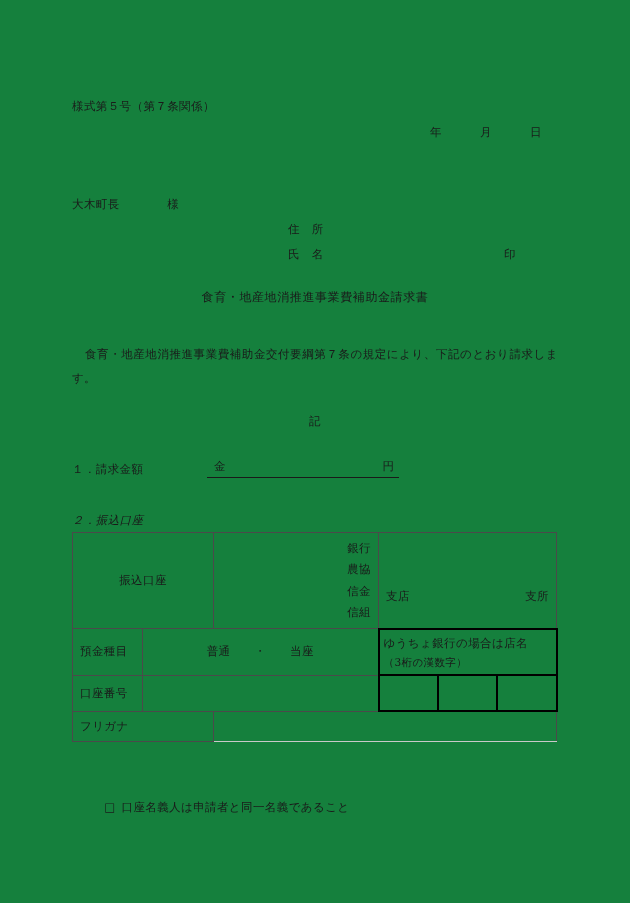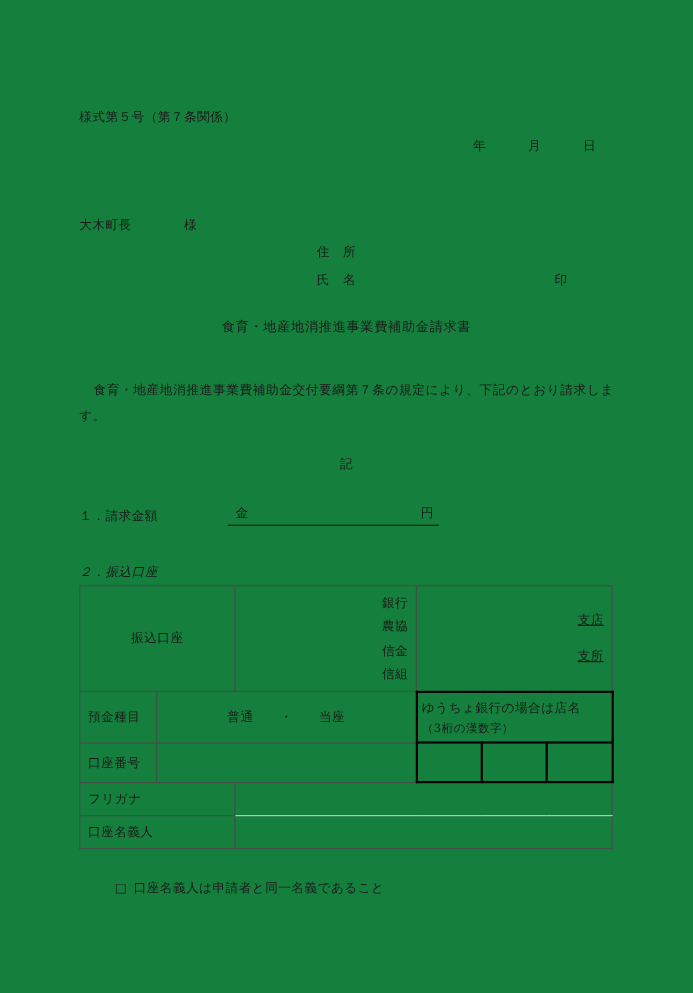--- a/index.html
+++ b/index.html
@@ -105,27 +105,26 @@
     display: flex;
     flex-direction: column;
     justify-content: space-between;
     align-items: flex-end;
     height: 86px;
     padding: 3px 0;
     box-sizing: border-box;
   }
   .branch-stack {
     display: flex;
-    flex-direction: column;
+    flex-direction: row;
     justify-content: space-between;
     align-items: flex-end;
     height: 72px;
     padding: 12px 0;
     box-sizing: border-box;
-    text-decoration: underline;
   }
 
   .r2 { height: 44px; padding-left: 12px; }
   .r3 { height: 36px; }
   .r4, .r5 { height: 30px; }
 
   
   .yucho-cell {
     border: 2px solid #000000 !important;
     text-align: left;
@@ -227,24 +226,20 @@
         <td class="yucho-box"></td>
         <td class="yucho-box yucho-box-mid"></td>
         <td class="yucho-box"></td>
       </tr>
 
       <tr class="r4">
         <td colspan="2" class="label-cell">フリガナ</td>
         <td colspan="4" class="furi-val"></td>
       </tr>
 
-      <tr class="r5">
-        <td colspan="2" class="label-cell">口座名義人</td>
-        <td colspan="4"></td>
-      </tr>
     </tbody>
   </table>
 
   <div class="t check-note">
     <span class="check-box-glyph">□</span><span>口座名義人は申請者と同一名義であること</span>
   </div>
 
 </div>
 
 </body></html>

